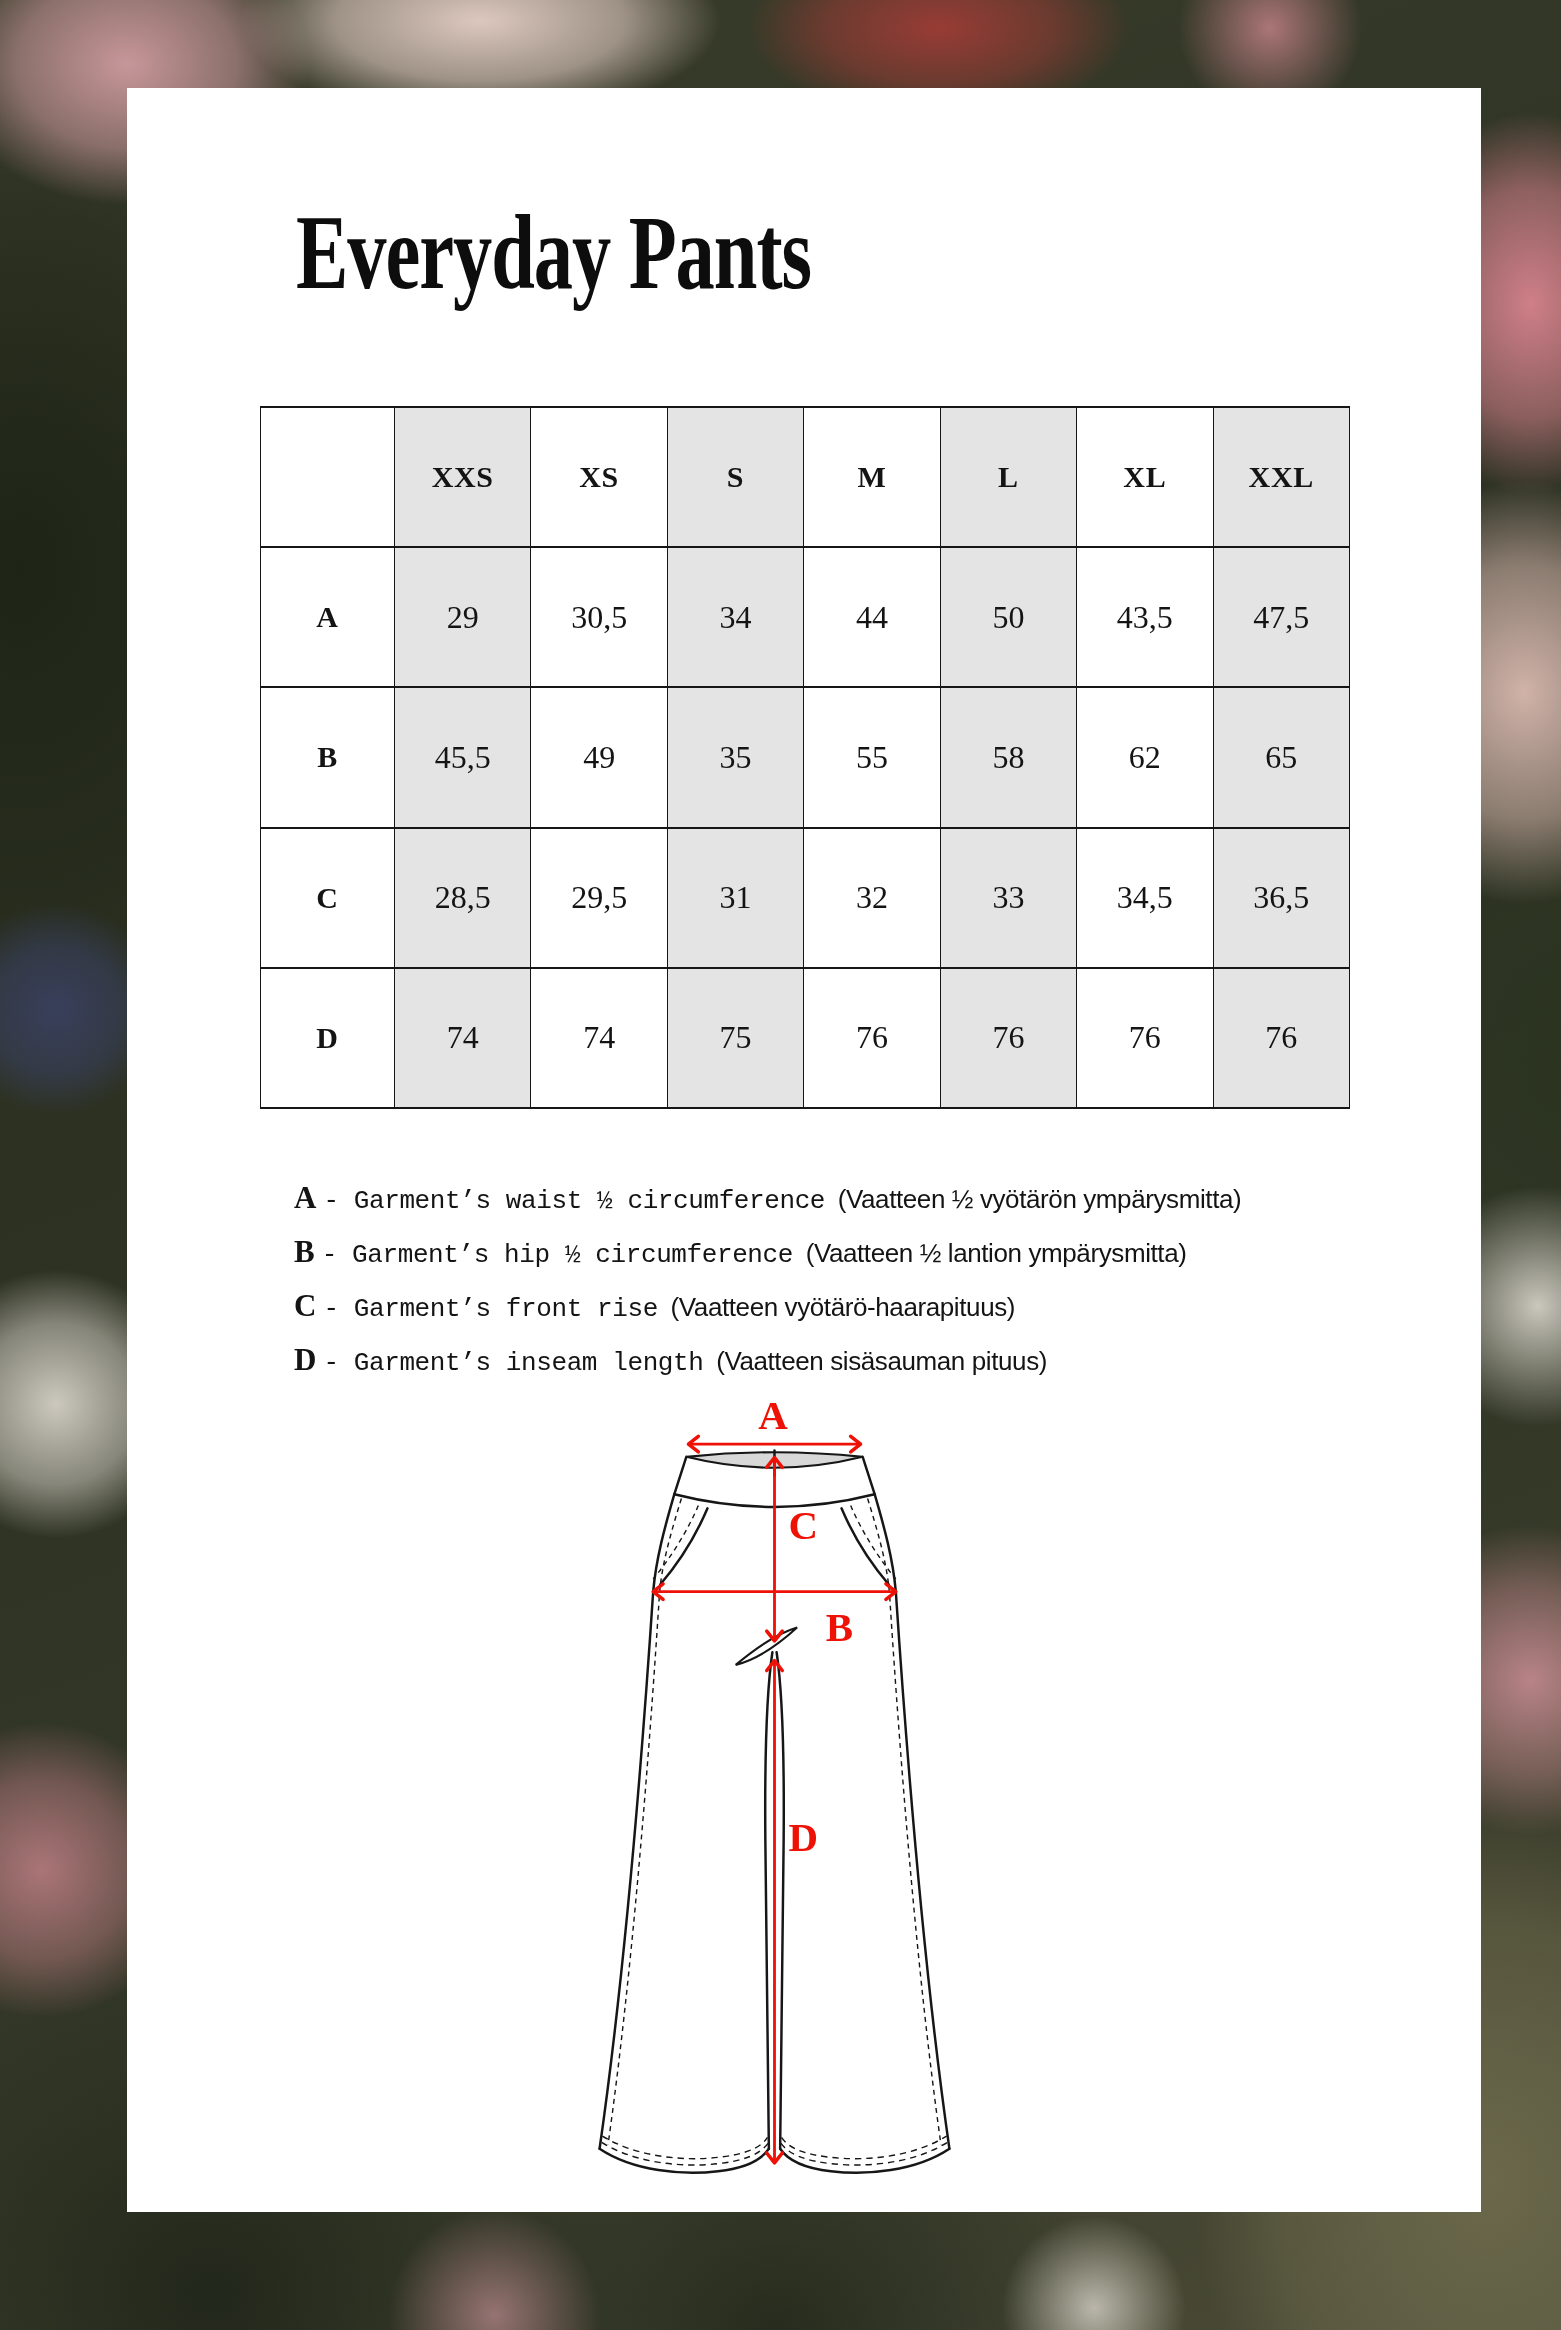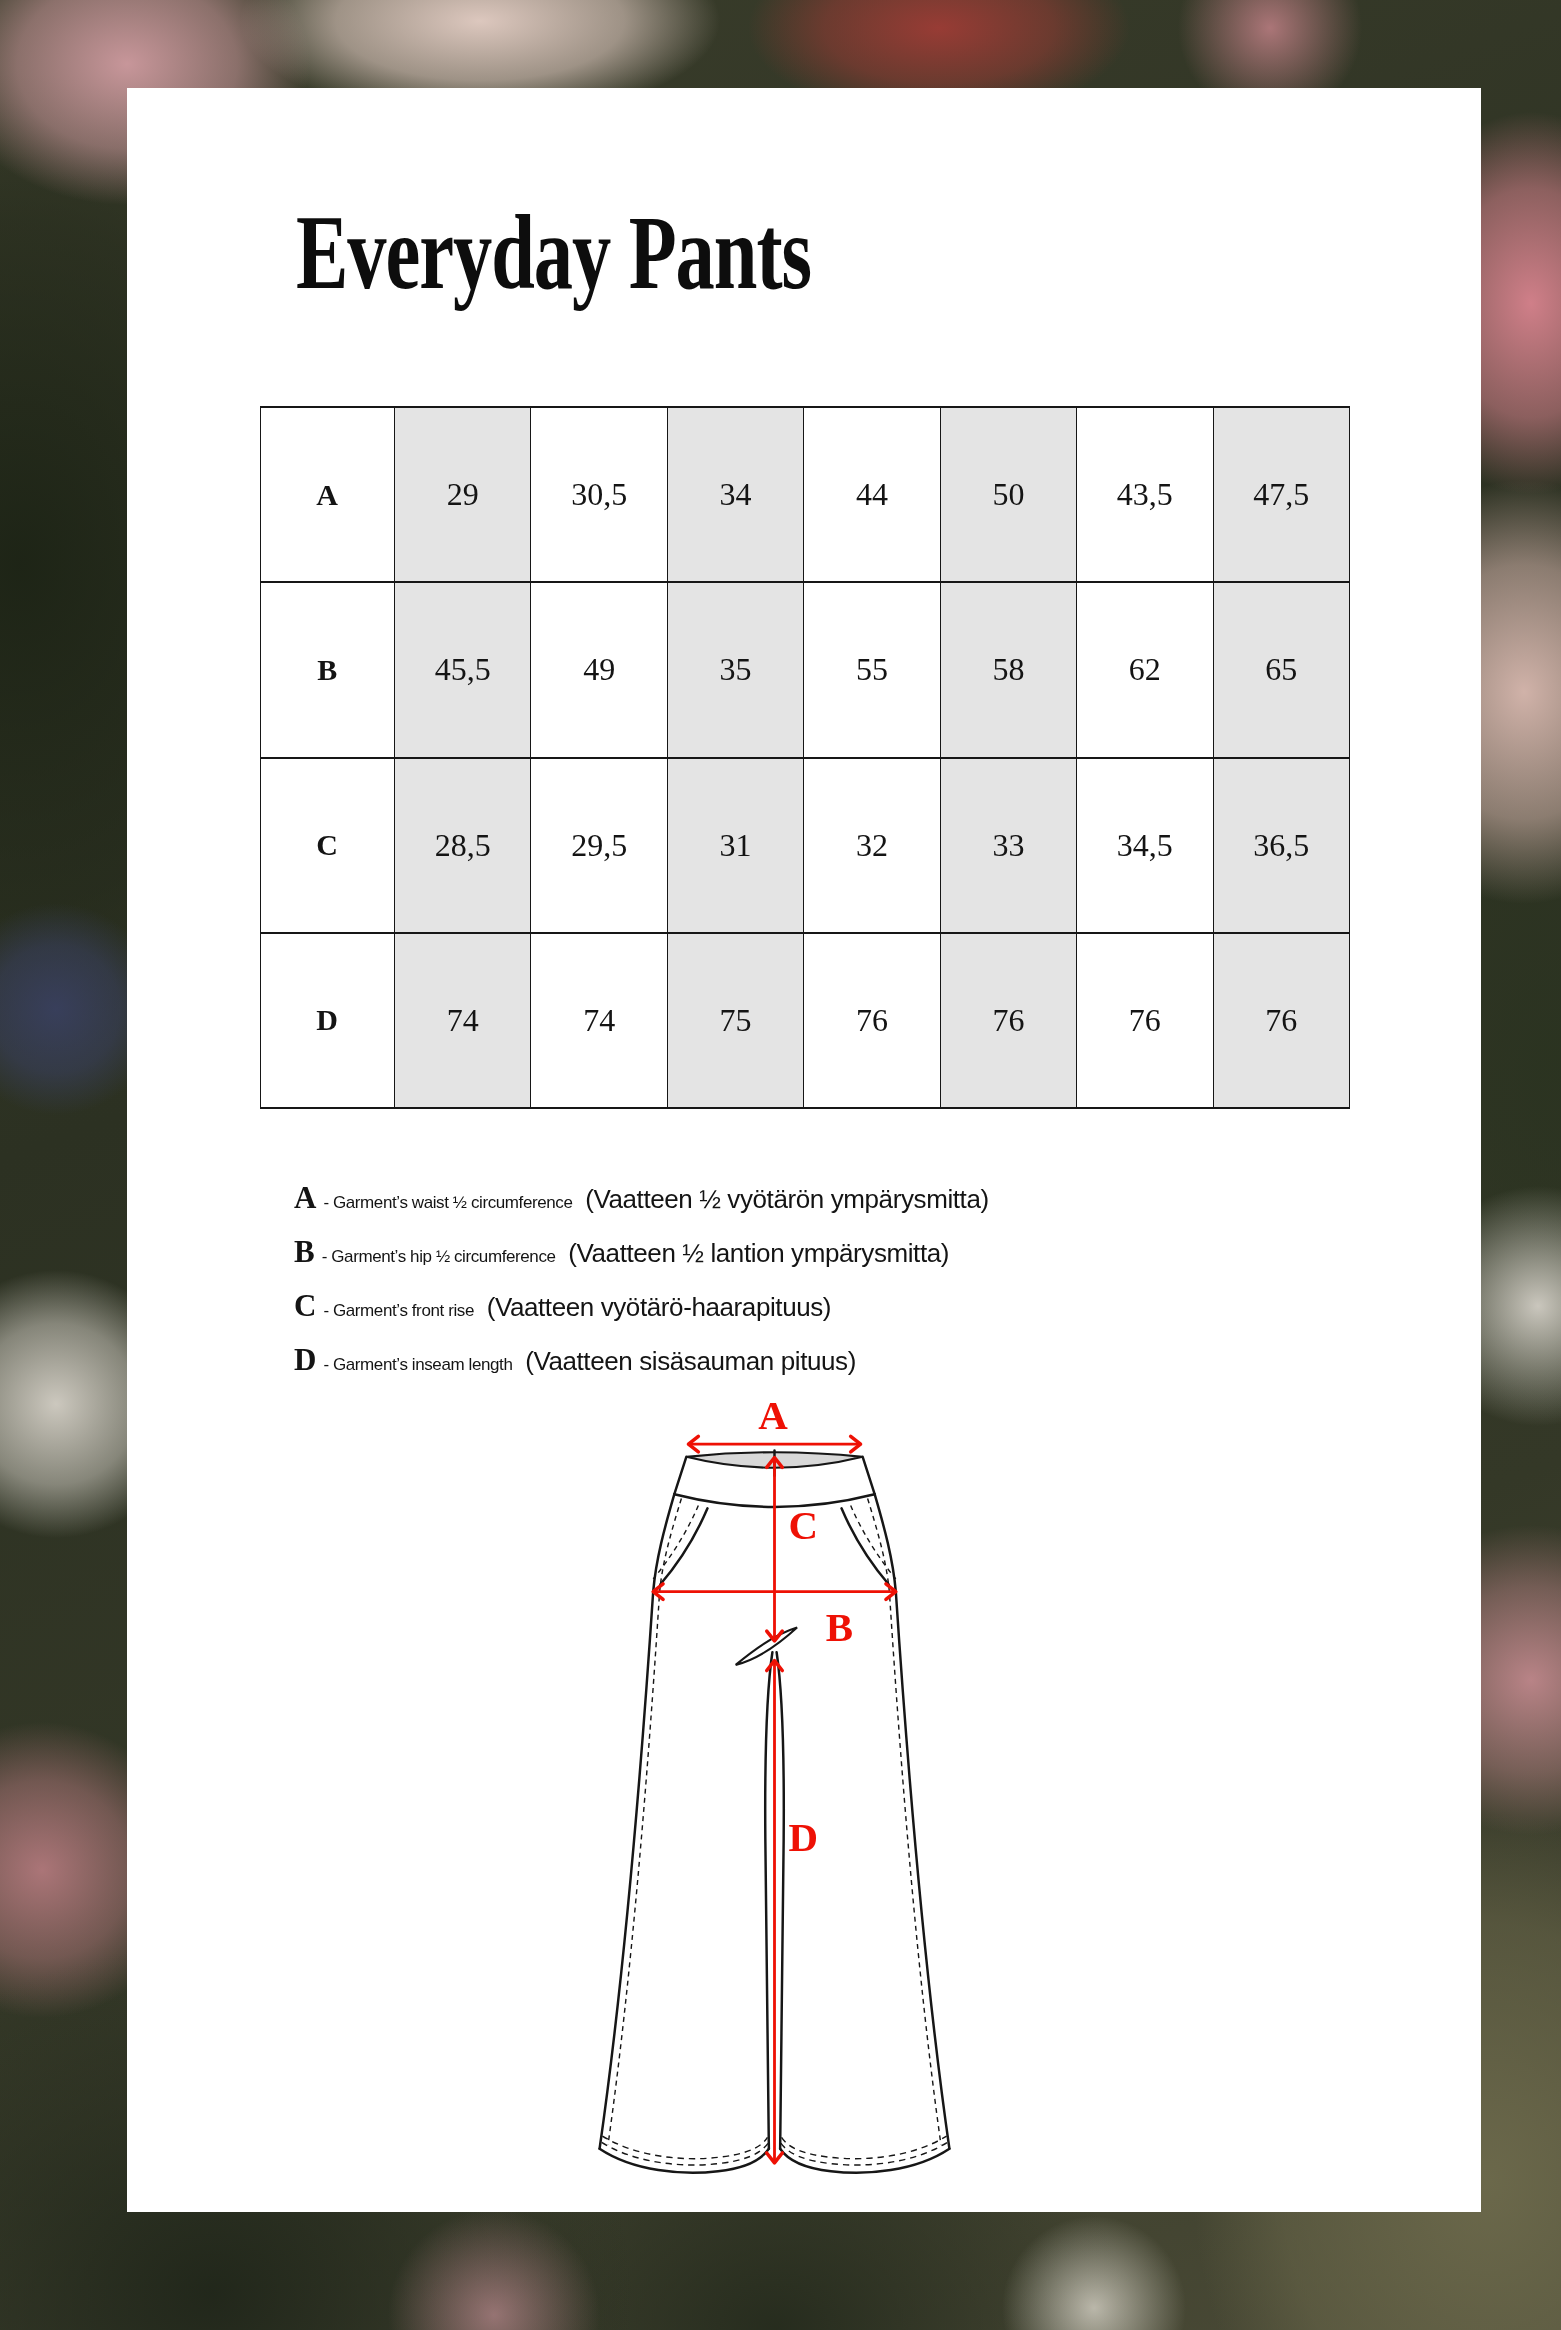--- a/index.html
+++ b/index.html
@@ -52,21 +52,21 @@
     border-top-width:2.1px;border-bottom-width:2.1px;
     text-align:center;vertical-align:middle;height:140px;
     background:#ffffff;font-weight:400;}
   .size-table tr>*:nth-child(even){background:var(--cell-gray);}
   .size-table th{font-weight:700;font-size:30px;letter-spacing:0.7px;}
   .size-table td{font-size:32px;font-family:Liberation Serif, serif;}
   
   .legend{position:absolute;left:167px;top:1092px;color:#141414;}
   .legend-item{height:54px;display:flex;align-items:baseline;white-space:nowrap;}
   .legend-letter{font-family:"Liberation Serif",serif;font-weight:700;font-size:31px;}
-  .legend-en{font-family:Liberation Sans, sans-serif;font-size:17px;margin-left:7px;letter-spacing:-0.4px;}
+  .legend-en{font-family:Liberation Mono, monospace;font-size:26px;margin-left:7px;letter-spacing:-0.4px;}
   .legend-fi{font-family:"Liberation Sans",sans-serif;font-size:26px;margin-left:12.7px;letter-spacing:-0.4px;}
   
   .diagram{position:absolute;left:464px;top:1299px;width:367px;height:797px;}
   .outline{stroke:var(--line-black);stroke-width:3.5;fill:none;stroke-linecap:round;}
   .thin-dash{stroke:var(--line-black);stroke-width:2;fill:none;stroke-dasharray:7 6;}
   .hem-dash{stroke:var(--line-black);stroke-width:2;fill:none;stroke-dasharray:9 7;}
   .red-line{stroke:var(--accent-red);stroke-width:4;fill:none;}
   .red-head{stroke:var(--accent-red);stroke-width:5;fill:none;stroke-linecap:round;stroke-linejoin:round;}
   .red-label{fill:var(--accent-red);font-family:"Liberation Serif",serif;font-weight:700;font-size:58px;}
 </style>
@@ -86,20 +86,30 @@
           <col>
           <col>
           <col>
           <col>
           <col>
           <col>
           <col>
       </colgroup>
       <tbody>
         <tr>
+          <th></th>
+          <th>XXS</th>
+          <th>XS</th>
+          <th>S</th>
+          <th>M</th>
+          <th>L</th>
+          <th>XL</th>
+          <th>XXL</th>
+        </tr>
+        <tr>
           <th>A</th>
           <td>29</td>
           <td>30,5</td>
           <td>34</td>
           <td>44</td>
           <td>50</td>
           <td>43,5</td>
           <td>47,5</td>
         </tr>
         <tr>

